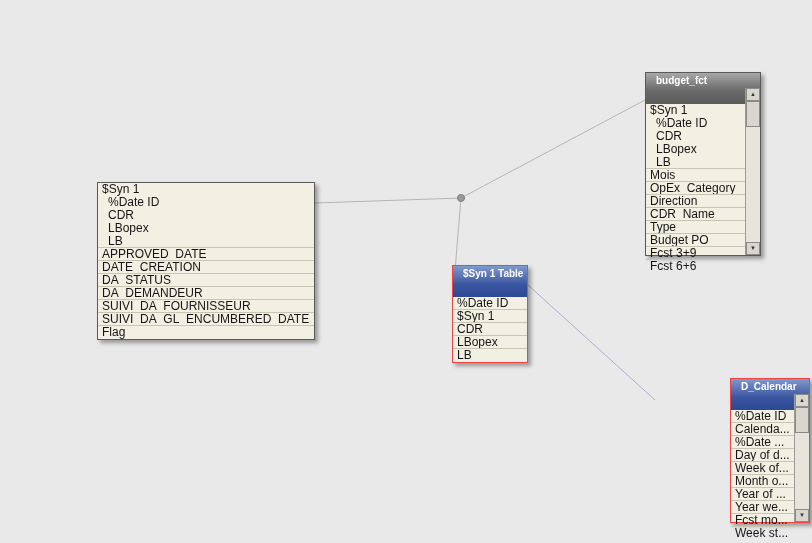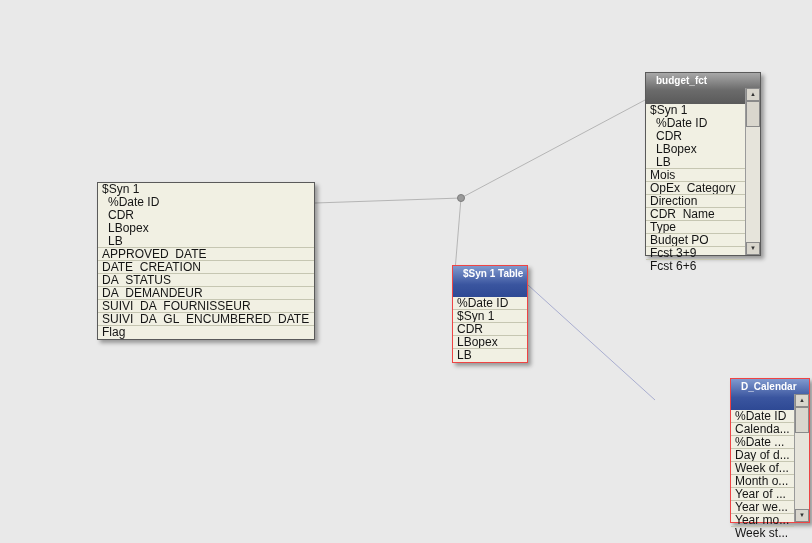--- a/index.html
+++ b/index.html
@@ -122,21 +122,21 @@
     <div class="cap">D_Calendar</div>
     <div class="rows">
         <div class="row sep">%Date ID</div>
         <div class="row sep">Calenda...</div>
         <div class="row sep">%Date ...</div>
         <div class="row sep">Day of d...</div>
         <div class="row sep">Week of...</div>
         <div class="row sep">Month o...</div>
         <div class="row sep">Year of ...</div>
         <div class="row sep">Year we...</div>
-        <div class="row sep">Year mo...</div>
+        <div class="row sep">Fcst mo...</div>
         <div class="row">Week st...</div>
       </div>
     <div class="sb">
       <div class="sb-btn up">▲</div>
       <div class="sb-thumb"></div>
       <div class="sb-btn down">▼</div>
     </div>
   </div>
 
 </div>

